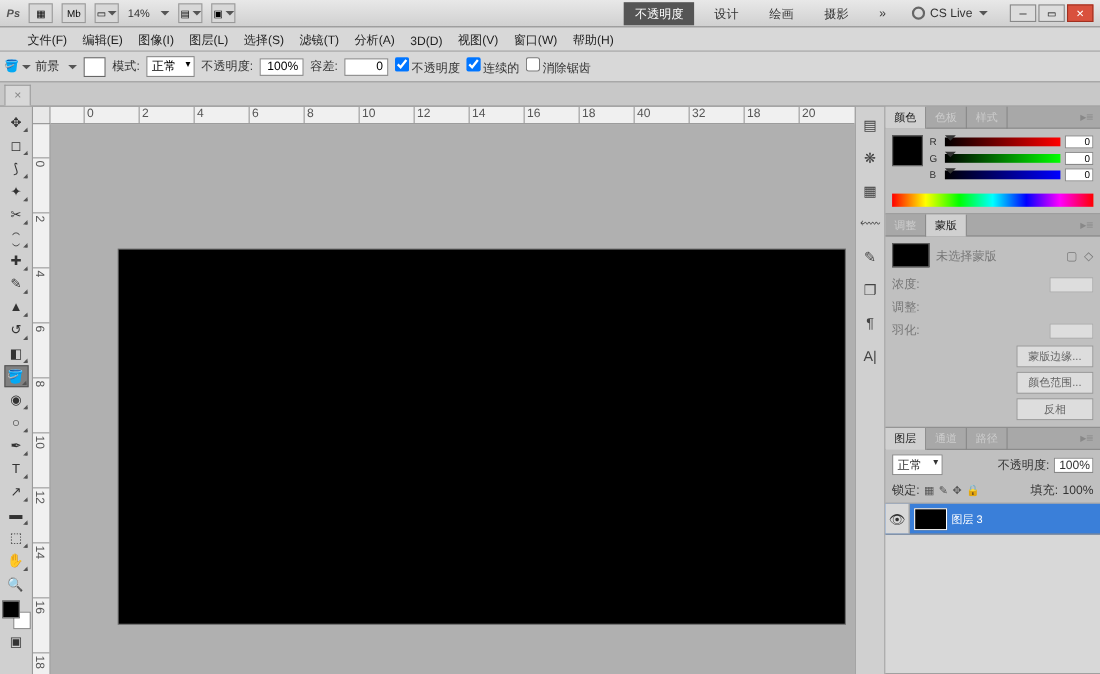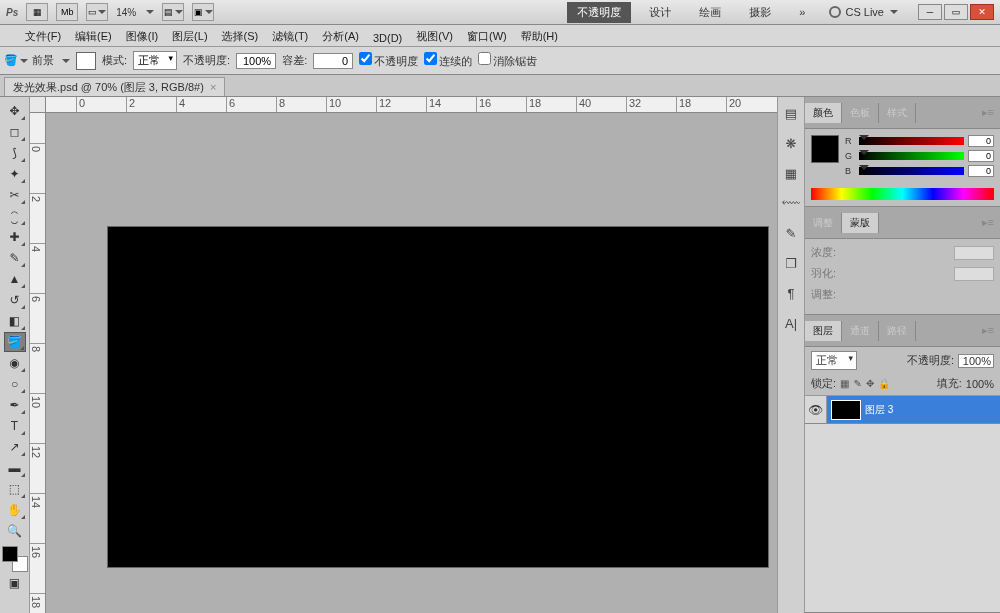--- a/index.html
+++ b/index.html
@@ -43,21 +43,21 @@
 .ruler-h{position:absolute;top:0;left:16px;right:0;height:16px;background:#f0f0f0;border-bottom:1px solid #888;font-size:8px;color:#555;overflow:hidden}
 .ruler-h .tick{position:absolute;top:0;height:16px;border-left:1px solid #999;padding-left:2px}
 .ruler-v{position:absolute;top:16px;left:0;bottom:0;width:16px;background:#f0f0f0;border-right:1px solid #888;font-size:8px;color:#555;overflow:hidden}
 .ruler-v .tick{position:absolute;left:0;width:16px;border-top:1px solid #999;padding-top:2px;writing-mode:vertical-lr}
 .ruler-corner{position:absolute;top:0;left:0;width:16px;height:16px;background:#e8e8e8;border-right:1px solid #888;border-bottom:1px solid #888}
 .canvas{position:absolute;top:130px;left:78px;width:660px;height:340px;background:#000;box-shadow:0 0 0 1px #666}
 .midtools{width:28px;background:#d0d0d0;border-left:1px solid #999;border-right:1px solid #999;display:flex;flex-direction:column;align-items:center;padding:6px 0;gap:10px}
 .midtools .mt{width:20px;height:20px;display:flex;align-items:center;justify-content:center;cursor:pointer;color:#444;font-size:13px}
 .panels{width:195px;background:#c0c0c0;display:flex;flex-direction:column}
 .panel{border-bottom:1px solid #888}
-.p-tabs{height:32px;background:#a8a8a8;display:flex;align-items:center;border-bottom:1px solid #888}
+.p-tabs{height:20px;background:#a8a8a8;display:flex;align-items:center;border-bottom:1px solid #888}
 .p-tabs .pt{padding:3px 8px;font-size:10px;color:#ccc;cursor:pointer;border-right:1px solid #888}
 .p-tabs .pt.active{background:#d0d0d0;color:#222}
 .p-tabs .menu{margin-left:auto;padding:3px 6px;color:#888;cursor:pointer}
 .color-panel{padding:6px;display:flex;gap:6px}
 .color-panel .sw{width:28px;height:28px;background:#000;border:1px solid #666}
 .sliders{flex:1}
 .sliders .row{display:flex;align-items:center;gap:4px;margin-bottom:3px}
 .sliders .row .lbl{width:10px;font-size:9px;color:#333}
 .sliders .row .bar{flex:1;height:8px;position:relative}
 .sliders .row .bar.r{background:linear-gradient(90deg,#000,#f00)}
@@ -144,21 +144,20 @@
   <div class="num">100%</div>
   <label>容差:</label>
   <div class="num">0</div>
   <label><input type="checkbox" checked="" style=""><span>不透明度</span></label>
   <label><input type="checkbox" checked="" style=""><span>连续的</span></label>
   <label><input type="checkbox" style=""><span>消除锯齿</span></label>
 </div>
 
 <div class="doc-tab">
   <div class="tab">
-    <span>发光效果.psd @ 70% (图层 3, RGB/8#)</span>
     <span class="x">×</span>
   </div>
 </div>
 
 <div class="main">
   <div class="toolbox">
     <div class="t">✥<span class="tri"></span></div>
     <div class="t">◻<span class="tri"></span></div>
     <div class="t">⟆<span class="tri"></span></div>
     <div class="t">✦<span class="tri"></span></div>
@@ -268,31 +267,42 @@
       <div class="hue"></div>
     </div>
 
     <div class="panel">
       <div class="p-tabs">
         <div class="pt">调整</div>
         <div class="pt active">蒙版</div>
         <div class="menu">▸≡</div>
       </div>
       <div class="mask-panel">
+        <div class="hdr">
+          <div class="thumb"></div>
+          <span>未选择蒙版</span>
+          <span style="margin-left:auto">▢</span>
+          <span>◇</span>
+        </div>
         <div class="prop">
             <span>浓度:</span>
             <div class="pv"></div>
           </div>
         <div class="prop">
+            <span>调整:</span>
+          </div>
+        <div class="prop">
             <span>羽化:</span>
             <div class="pv"></div>
           </div>
-        <div class="prop">
-            <span>调整:</span>
-          </div>
+        <div class="btns">
+          <div class="b">蒙版边缘...</div>
+          <div class="b">颜色范围...</div>
+          <div class="b">反相</div>
+        </div>
       </div>
     </div>
 
     <div class="panel layers-panel">
       <div class="p-tabs">
         <div class="pt active">图层</div>
         <div class="pt">通道</div>
         <div class="pt">路径</div>
         <div class="menu">▸≡</div>
       </div>

